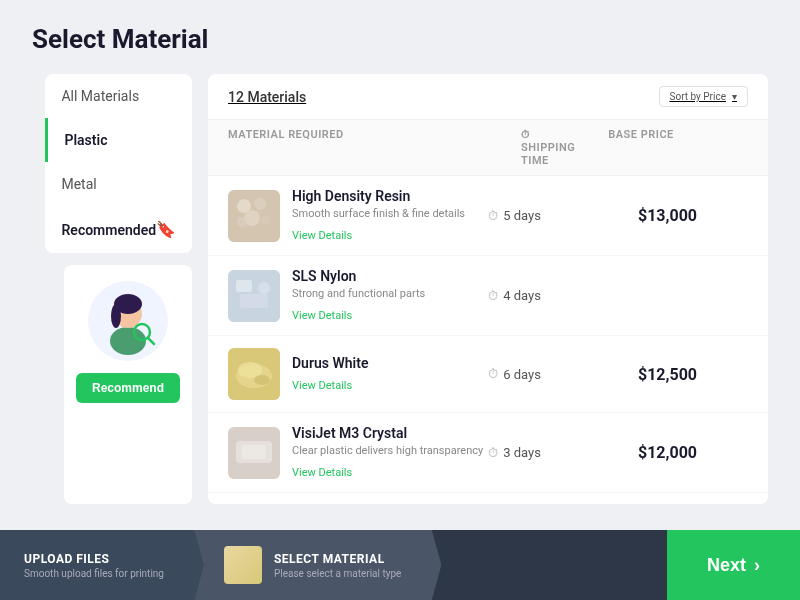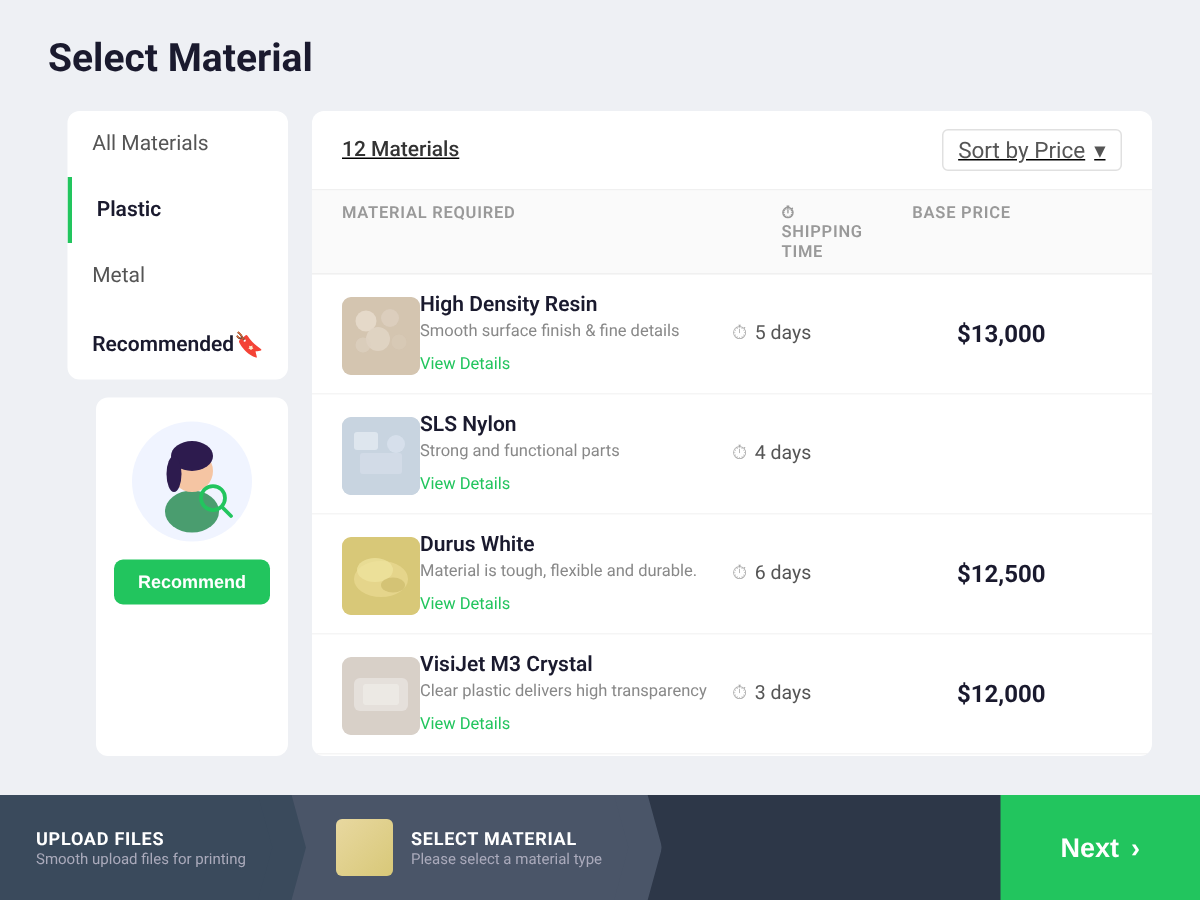--- a/index.html
+++ b/index.html
@@ -137,21 +137,21 @@
     .materials-count {
       font-size: 14px;
       color: #333;
       font-weight: 500;
     }
 
     .sort-control {
       display: flex;
       align-items: center;
       gap: 6px;
-      font-size: 15px;
+      font-size: 10px;
       color: #555;
       cursor: pointer;
       border: 1px solid #e0e0e0;
       border-radius: 4px;
       padding: 4px 10px;
     }
 
     .table-header {
       display: grid;
       grid-template-columns: 260px 1fr 150px 120px;
@@ -177,21 +177,22 @@
     .material-row {
       display: grid;
       grid-template-columns: 260px 1fr 150px 120px;
       padding: 12px 20px;
       border-bottom: 1px solid #f5f5f5;
       align-items: center;
     }
 
     .material-info {
       display: flex;
-      align-items: flex-end;
+      align-items: center;
+      gap: 12px;
     }
 
     .material-thumb {
       width: 52px;
       height: 52px;
       border-radius: 6px;
       background: #e8e8e8;
       flex-shrink: 0;
       overflow: hidden;
       display: flex;
@@ -438,21 +439,20 @@
             <div class="material-thumb thumb-durus">
               <svg width="52" height="52" viewBox="0 0 52 52">
                 <rect width="52" height="52" rx="6" fill="#d8c878"></rect>
                 <ellipse cx="26" cy="28" rx="18" ry="12" fill="#e8d890" opacity="0.8"></ellipse>
                 <ellipse cx="22" cy="22" rx="12" ry="8" fill="#f0e4a0" opacity="0.7"></ellipse>
                 <ellipse cx="34" cy="32" rx="8" ry="5" fill="#c8b868" opacity="0.6"></ellipse>
               </svg>
             </div>
             <div class="material-details">
               <div class="material-name">Durus White</div>
-              <div class="material-desc">Material is tough, flexible and durable.</div>
               <a class="view-details">View Details</a>
             </div>
           </div>
           <div></div>
           <div class="shipping-time">
             <span class="clock-icon">⏱</span>
             <span>6 days</span>
           </div>
           <div class="base-price">$12,500</div>
         </div>

